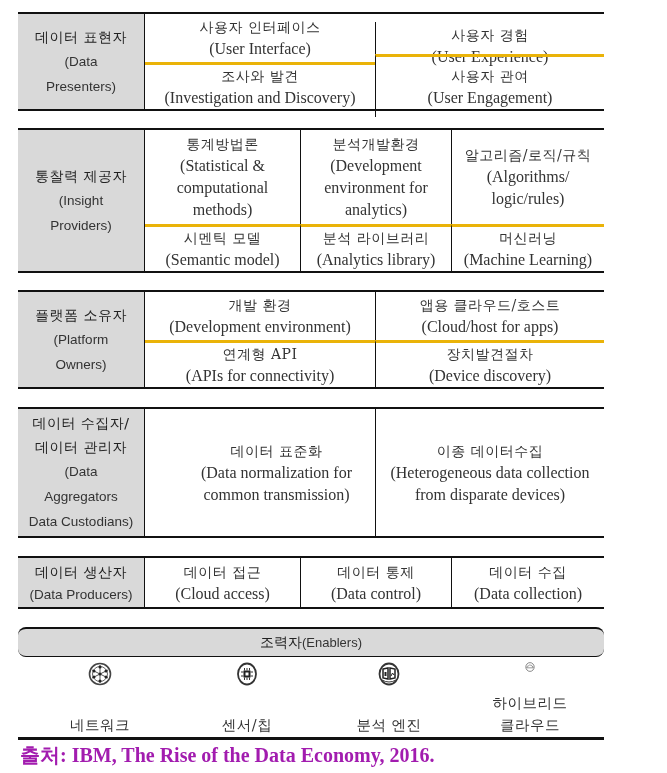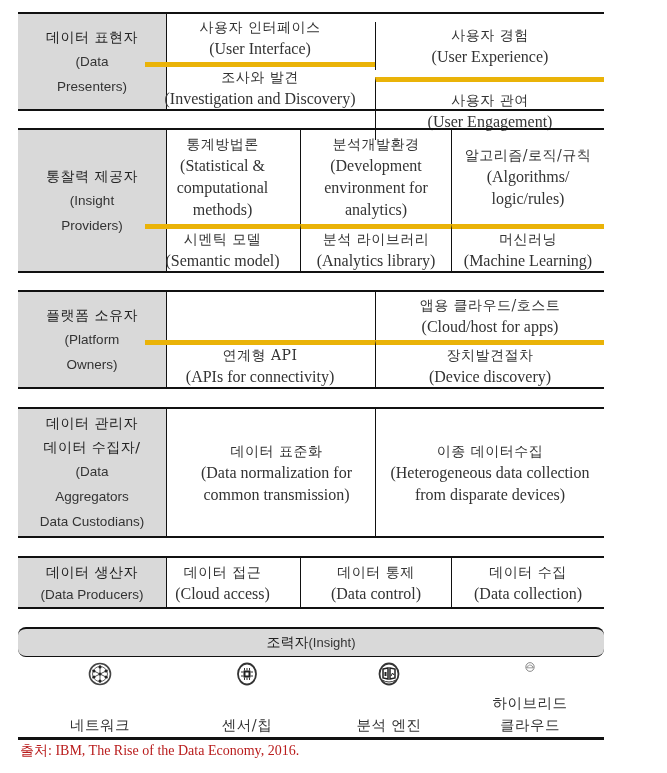--- a/index.html
+++ b/index.html
@@ -1,35 +1,35 @@
 <!DOCTYPE html>
 <html><head>
 <meta charset="utf-8">
 <style>
   html, body { margin:0; padding:0; background:#ffffff; }
   body { width:667px; height:773px; position:relative; overflow:hidden; color:#222; }
   .blk { position:absolute; left:18px; width:586px; border-top:2px solid #111; border-bottom:2px solid #111; box-sizing:border-box; }
-  .lab { position:absolute; left:0; top:0; bottom:0; width:149px; background:#d9d9d9; border-right:1px solid #111; box-sizing:border-box;
+  .lab { position:absolute; left:0; top:0; bottom:0; width:127px; background:#d9d9d9; border-right:1px solid #111; box-sizing:border-box;
          display:flex; flex-direction:column; align-items:center; justify-content:center; text-align:center; }
   .lab .ko { font-family:"DejaVu Sans", sans-serif; font-size:14px; line-height:24px; color:#222; letter-spacing:0.5px; }
   .lab .en { font-family:"Liberation Sans", sans-serif; font-size:13.5px; line-height:25px; color:#333; }
   .cell { position:absolute; box-sizing:border-box; display:flex; flex-direction:column; align-items:center; justify-content:center; text-align:center; }
   .cell .ko { font-family:"DejaVu Serif", serif; font-size:14px; line-height:22px; color:#333; letter-spacing:0.5px; }
   .cell .en { font-family:"Liberation Serif", serif; font-size:16px; line-height:22px; color:#333; }
   .vl { border-left:1px solid #111; }
-  .hl { border-top:5px solid #eab308; }
+  .hl { border-top:3px solid #eab308; }
   .enab-head { position:absolute; left:18px; width:586px; top:627px; height:30px; background:#d9d9d9; border-top:2px solid #111; border-bottom:1px solid #111; box-sizing:border-box;
                display:flex; align-items:center; justify-content:center;border-radius:8px; }
   .enab-head span.ko { font-family:"DejaVu Sans", sans-serif; font-size:14px; color:#222; }
   .enab-head span.en { font-family:"Liberation Sans", sans-serif; font-size:13px; color:#333; }
   .enab-line { position:absolute; left:18px; width:586px; top:737px; border-top:3px solid #111; }
   .enab-item { position:absolute; top:660px; width:120px; height:76px; display:flex; flex-direction:column; align-items:center;gap:20px; }
   .enab-item .ic { width:24px; height:24px; margin-top:2px; }
   .enab-item .name { margin-top:auto; font-family:"DejaVu Serif", serif; font-size:14.5px; line-height:22px; color:#333; text-align:center; letter-spacing:0.5px; }
-  .source { position:absolute; left:20px; top:742px; font-family:"Liberation Serif", serif; font-size:14px; color:#b91c1c; }
+  .source { position:absolute; left:20px; top:742px; font-family:"Liberation Serif", serif; font-size:20px; color:#a21caf;font-weight:bold; }
   .source .ko { font-family:"DejaVu Serif", serif; }
 </style>
 </head>
 <body>
 
 <div class="blk" style="top:12px;height:99px;">
   <div class="lab">
     <div class="ko">데이터 표현자</div>
     <div class="en">(Data</div>
     <div class="en">Presenters)</div>
@@ -39,21 +39,21 @@
     <div class="en">(User Interface)</div>
   </div>
   <div class="cell vl" style="left:357px;top:8px;width:229px;height:48px;">
     <div class="ko">사용자 경험</div>
     <div class="en">(User Experience)</div>
   </div>
   <div class="cell hl" style="left:127px;top:48px;width:230px;height:47px;">
     <div class="ko">조사와 발견</div>
     <div class="en">(Investigation and Discovery)</div>
   </div>
-  <div class="cell hl vl" style="left:357px;top:63px;width:229px;height:63px;text-align:right;">
+  <div class="cell hl vl" style="left:357px;top:40px;width:229px;height:63px;text-align:right;">
     <div class="ko">사용자 관여</div>
     <div class="en">(User Engagement)</div>
   </div>
 </div>
 
 <div class="blk" style="top:128px;height:145px;">
   <div class="lab">
     <div class="ko">통찰력 제공자</div>
     <div class="en">(Insight</div>
     <div class="en">Providers)</div>
@@ -88,38 +88,42 @@
     <div class="en">(Machine Learning)</div>
   </div>
 </div>
 
 <div class="blk" style="top:290px;height:99px;">
   <div class="lab">
     <div class="ko">플랫폼 소유자</div>
     <div class="en">(Platform</div>
     <div class="en">Owners)</div>
   </div>
+  <div class="cell" style="left:127px;top:0;width:230px;height:48px;">
+    <div class="ko">개발 환경</div>
+    <div class="en">(Development environment)</div>
+  </div>
   <div class="cell vl" style="left:357px;top:0;width:229px;height:48px;">
     <div class="ko">앱용 클라우드/호스트</div>
     <div class="en">(Cloud/host for apps)</div>
   </div>
   <div class="cell hl" style="left:127px;top:48px;width:230px;height:47px;">
     <div class="ko">연계형 API</div>
     <div class="en">(APIs for connectivity)</div>
   </div>
   <div class="cell hl vl" style="left:357px;top:48px;width:229px;height:47px;">
     <div class="ko">장치발견절차</div>
     <div class="en">(Device discovery)</div>
   </div>
 </div>
 
 <div class="blk" style="top:407px;height:131px;">
   <div class="lab">
+    <div class="ko">데이터 수집자/</div>
     <div class="ko">데이터 관리자</div>
-    <div class="ko">데이터 수집자/</div>
     <div class="en">(Data</div>
     <div class="en">Aggregators</div>
     <div class="en">Data Custodians)</div>
   </div>
   <div class="cell" style="left:127px;top:0;width:230px;height:127px;padding-left:33px;">
     <div class="ko">데이터 표준화</div>
     <div class="en">(Data normalization for</div>
     <div class="en">common transmission)</div>
   </div>
   <div class="cell vl" style="left:357px;top:0;width:229px;height:127px;">
@@ -143,21 +147,21 @@
     <div class="en">(Data control)</div>
   </div>
   <div class="cell vl" style="left:433px;top:0;width:153px;height:49px;">
     <div class="ko">데이터 수집</div>
     <div class="en">(Data collection)</div>
   </div>
 </div>
 
 <div class="enab-head">
   <span class="ko">조력자</span>
-    <span class="en">(Insight)</span>
+    <span class="en">(Enablers)</span>
 </div>
 
 <div class="enab-item" style="left:40px;">
   <svg class="ic" viewBox="0 0 24 24">
     <circle cx="12" cy="12" r="10.5" fill="none" stroke="#444" stroke-width="1.6"></circle>
     <circle cx="12" cy="12" r="7.5" fill="none" stroke="#666" stroke-width="1"></circle>
     <line x1="12" y1="3" x2="12" y2="21" stroke="#555" stroke-width="1"></line>
     <line x1="4" y1="8" x2="20" y2="16" stroke="#555" stroke-width="1"></line>
     <line x1="4" y1="16" x2="20" y2="8" stroke="#555" stroke-width="1"></line>
     <circle cx="12" cy="5" r="1.5" fill="#222"></circle>

